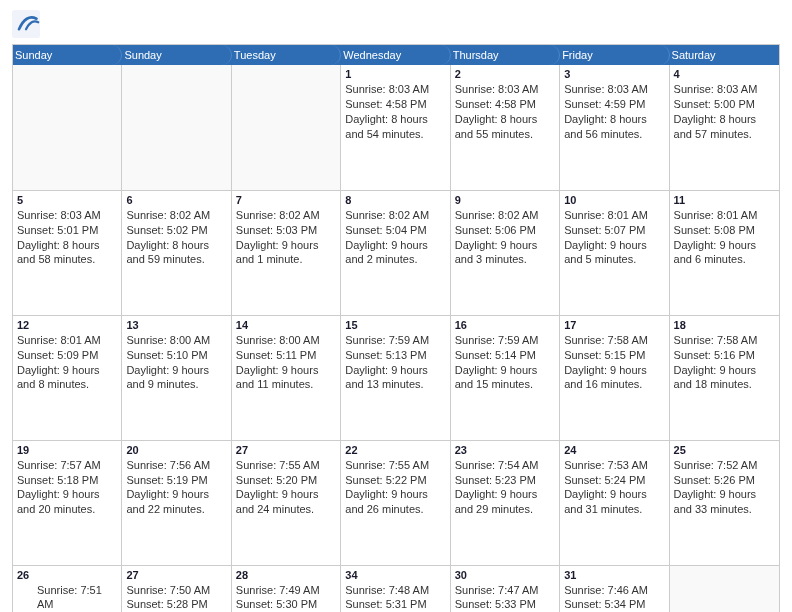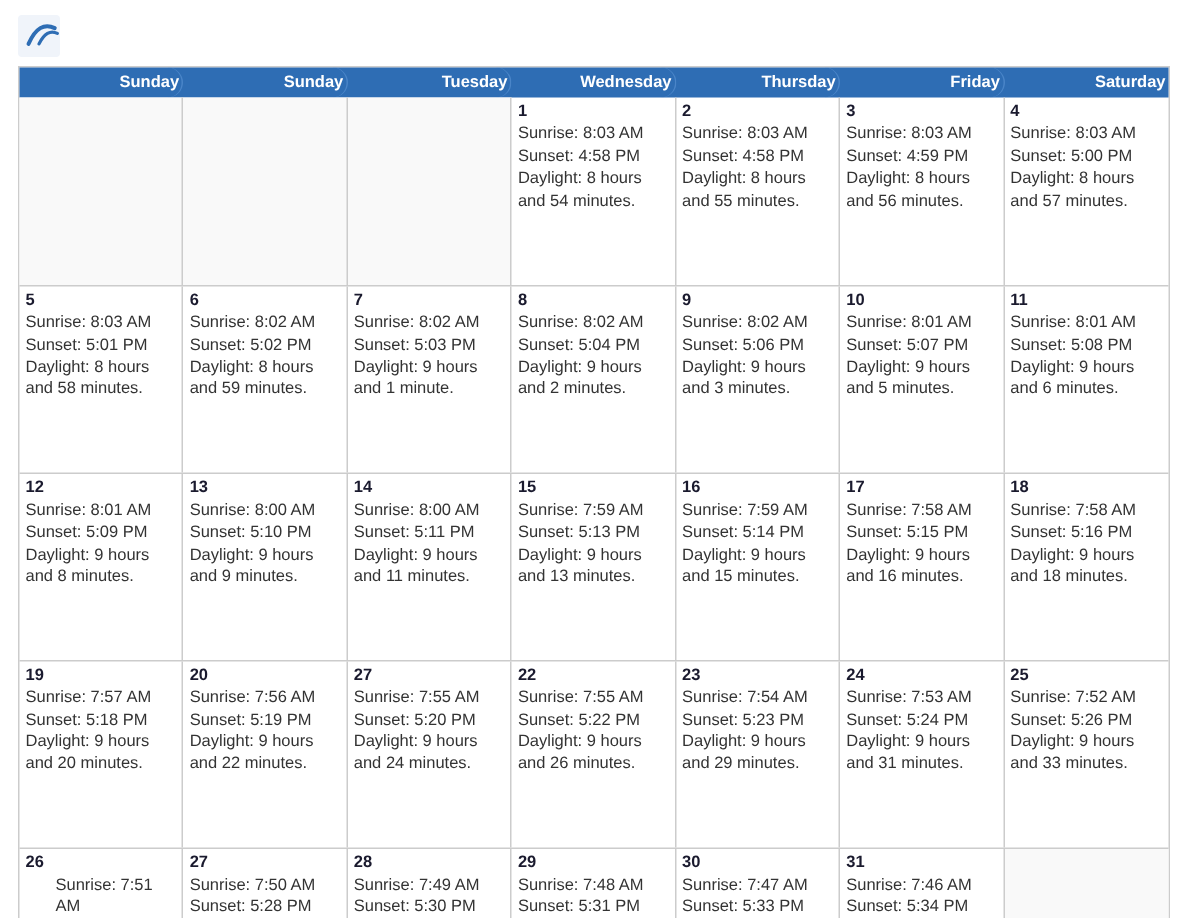--- a/index.html
+++ b/index.html
@@ -57,22 +57,22 @@
       border: 1px solid #ccc;
     }
     .calendar-header {
       display: grid;
       grid-template-columns: repeat(7, 1fr);
       background-color: #2e6db4;
     }
     .calendar-header .day-name {
       color: #fff;
       font-size: 11px;
-      font-weight: bold;
-      text-align: right;
+      font-weight: normal;
+      text-align: left;
       padding: 4px 2px;
       border-right: 1px solid #4a85c8;
       border-radius: 10px;
     }
     .calendar-header .day-name:last-child {
       border-right: none;
     }
     .calendar-body {
       flex: 1;
       display: grid;
@@ -348,21 +348,21 @@
 and 38 minutes.</div>
           </div>
           <div class="calendar-cell">
             <div class="cell-date">28</div>
             <div class="cell-info" style="white-space: pre-line;">Sunrise: 7:49 AM
 Sunset: 5:30 PM
 Daylight: 9 hours
 and 40 minutes.</div>
           </div>
           <div class="calendar-cell">
-            <div class="cell-date">29</div>
+            <div class="cell-date">34</div>
             <div class="cell-info" style="white-space: pre-line;">Sunrise: 7:48 AM
 Sunset: 5:31 PM
 Daylight: 9 hours
 and 42 minutes.</div>
           </div>
           <div class="calendar-cell">
             <div class="cell-date">30</div>
             <div class="cell-info" style="white-space: pre-line;">Sunrise: 7:47 AM
 Sunset: 5:33 PM
 Daylight: 9 hours

